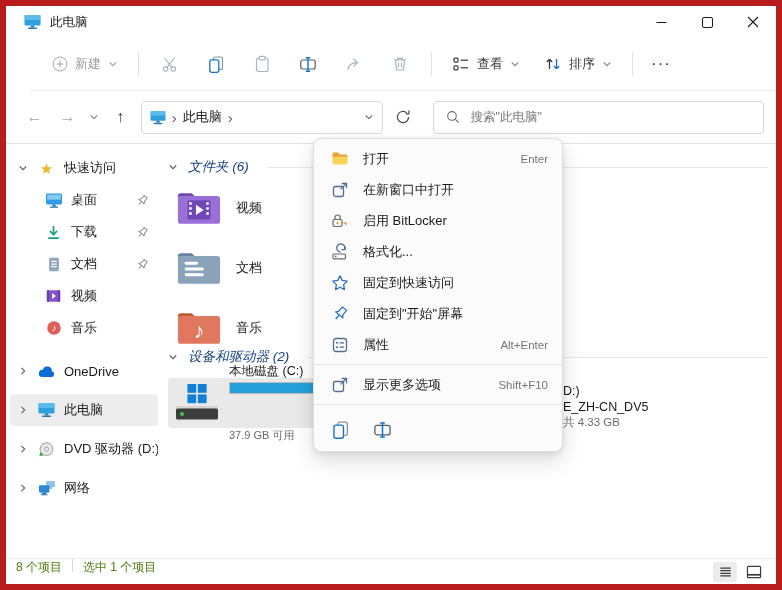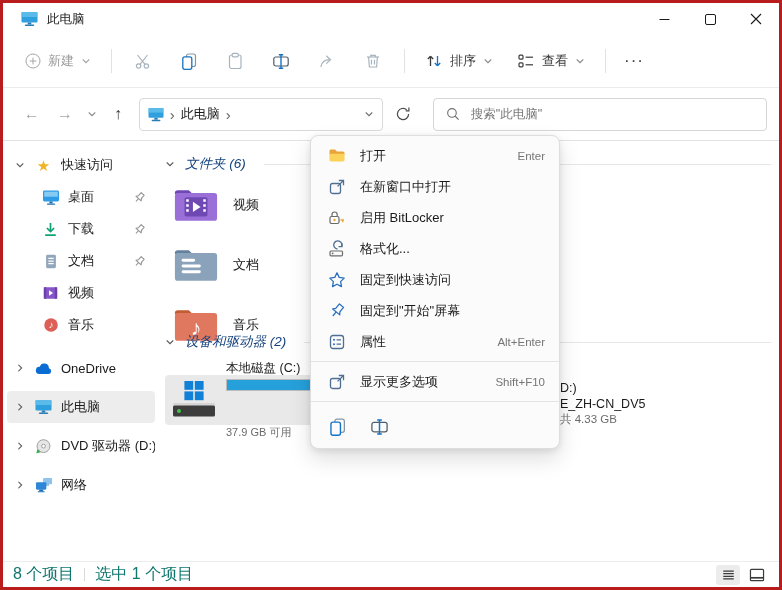--- a/index.html
+++ b/index.html
@@ -1,31 +1,31 @@
 <!DOCTYPE html>
 <html><head>
 <meta charset="utf-8">
 <style>
   html,body{margin:0;padding:0;}
   body{
     width:782px;height:590px;position:relative;overflow:hidden;
     font-family:"Liberation Sans","DejaVu Sans",sans-serif;
     background:#ffffff;color:#1a1a1a;
   }
-  .window{position:absolute;inset:0;border:3px solid #b91c1c;box-sizing:border-box;background:#fff;}
+  .window{position:absolute;inset:0;border:6px solid #b91c1c;box-sizing:border-box;background:#fff;}
   svg{display:block;}
 
   
   .titlebar{height:32px;display:flex;align-items:center;padding-left:18px;}
   .titlebar .app-title{font-size:12.5px;margin-left:9px;}
   .win-controls{margin-left:auto;display:flex;height:32px;}
   .ctl{width:46px;height:32px;display:flex;align-items:center;justify-content:center;}
 
   
-  .toolbar{height:52px;display:flex;align-items:center;padding:0 10px;border-bottom:1px solid #ececec;}
+  .toolbar{height:52px;display:flex;align-items:center;padding:0 10px;border-bottom:1px solid #ececec;margin-left:24px;}
   .tb-new{display:flex;align-items:center;gap:7px;padding:0 12px;height:36px;color:#9a9a9a;font-size:13px;}
   .tb-sep{width:1px;height:24px;background:#e2e2e2;margin:0 8px;}
   .tb-btn{width:46px;height:36px;display:flex;align-items:center;justify-content:center;border-radius:4px;}
   .tb-labelbtn{display:flex;align-items:center;gap:7px;padding:0 12px;height:36px;font-size:13px;color:#3b3b3b;}
   .tb-more{font-size:17px;letter-spacing:1px;color:#3b3b3b;width:40px;height:36px;display:flex;align-items:center;justify-content:center;}
 
   
   .addressrow{height:52px;display:flex;align-items:center;padding:0 12px;border-bottom:1px solid #e3e3e3;}
   .nav-btn{width:34px;height:32px;display:flex;align-items:center;justify-content:center;font-size:16px;}
   .nav-back,.nav-fwd{color:#a6a6a6;}
@@ -75,21 +75,21 @@
   }
   .m-item{height:31px;display:flex;align-items:center;gap:13px;padding:0 14px 0 16px;font-size:13px;}
   .m-icon{width:20px;flex:none;display:flex;justify-content:center;}
   .m-label{flex:1;white-space:nowrap;}
   .m-short{color:#757575;font-size:11.5px;padding-left:10px;}
   .m-sep{height:1px;background:#e4e4e4;margin:4px 0;}
   .m-footer{height:40px;display:flex;align-items:center;gap:10px;padding:0 10px;}
   .m-footbtn{width:32px;height:30px;display:flex;align-items:center;justify-content:center;border-radius:4px;}
 
   
-  .statusbar{position:absolute;left:0;right:0;bottom:0;height:26px;border-top:1px solid #ededed;display:flex;align-items:center;padding:0 10px;font-size:16px;color:#0f766e;box-sizing:border-box;}
+  .statusbar{position:absolute;left:0;right:0;bottom:0;height:26px;border-top:1px solid #ededed;display:flex;padding:0 10px;font-size:12px;color:#4d7c0f;box-sizing:border-box;}
   .sb-sep{width:1px;height:13px;background:#d8d8d8;margin:0 10px;}
   .sb-icons{margin-left:auto;display:flex;gap:5px;align-items:center;}
   .sb-iconbtn{width:24px;height:20px;display:flex;align-items:center;justify-content:center;border-radius:3px;}
   .sb-iconbtn.active{background:#ececec;}
 </style>
 </head>
 <body>
 
 <div class="window">
 
@@ -168,36 +168,36 @@
       <svg width="18" height="18" viewBox="0 0 18 18">
           <path d="M3 5h12" stroke="#a8b4be" stroke-width="1.2"></path>
           <path d="M6.7 5V3.4h4.6V5" fill="none" stroke="#a8b4be" stroke-width="1.2"></path>
           <path d="M4.6 5l.8 10h7.2l.8-10" fill="none" stroke="#a8b4be" stroke-width="1.2"></path>
           <path d="M7.5 7.8v4.6M10.5 7.8v4.6" stroke="#a8b4be" stroke-width="1.2"></path>
         </svg>
     </div>
     <div class="tb-sep"></div>
     <div class="tb-labelbtn">
       <svg width="18" height="18" viewBox="0 0 18 18">
-          <path d="M5.5 14V4.2M5.5 4.2L2.8 7M5.5 4.2L8.2 7" fill="none" stroke="#3b3b3b" stroke-width="1.3"></path>
-          <path d="M12.5 4v9.8M12.5 13.8L9.8 11M12.5 13.8l2.7-2.8" fill="none" stroke="#1473c5" stroke-width="1.3"></path>
-        </svg>
-      <span>排序</span>
-      <svg width="10" height="10" viewBox="0 0 12 12">
-          <path d="M2.5 4.5L6 8l3.5-3.5" fill="none" stroke="#8a8a8a" stroke-width="1.3" stroke-linecap="round"></path>
-        </svg>
-    </div>
-    <div class="tb-labelbtn">
-      <svg width="18" height="18" viewBox="0 0 18 18">
           <rect x="2" y="3.2" width="4" height="4" rx="1" fill="none" stroke="#3b3b3b" stroke-width="1.2"></rect>
           <path d="M8.6 5.2H16" stroke="#3b3b3b" stroke-width="1.2"></path>
           <rect x="2" y="10.8" width="4" height="4" rx="1" fill="none" stroke="#3b3b3b" stroke-width="1.2"></rect>
           <path d="M8.6 12.8H16" stroke="#3b3b3b" stroke-width="1.2"></path>
         </svg>
       <span>查看</span>
+      <svg width="10" height="10" viewBox="0 0 12 12">
+          <path d="M2.5 4.5L6 8l3.5-3.5" fill="none" stroke="#8a8a8a" stroke-width="1.3" stroke-linecap="round"></path>
+        </svg>
+    </div>
+    <div class="tb-labelbtn">
+      <svg width="18" height="18" viewBox="0 0 18 18">
+          <path d="M5.5 14V4.2M5.5 4.2L2.8 7M5.5 4.2L8.2 7" fill="none" stroke="#3b3b3b" stroke-width="1.3"></path>
+          <path d="M12.5 4v9.8M12.5 13.8L9.8 11M12.5 13.8l2.7-2.8" fill="none" stroke="#1473c5" stroke-width="1.3"></path>
+        </svg>
+      <span>排序</span>
       <svg width="10" height="10" viewBox="0 0 12 12">
           <path d="M2.5 4.5L6 8l3.5-3.5" fill="none" stroke="#8a8a8a" stroke-width="1.3" stroke-linecap="round"></path>
         </svg>
     </div>
     <div class="tb-sep"></div>
     <div class="tb-more">
       <span>···</span>
     </div>
   </div>
 
@@ -436,21 +436,21 @@
 
     <div class="tile" style="top:160px;">
       <svg width="46" height="39" viewBox="0 0 48 40">
         <path d="M2 7a3 3 0 0 1 3-3h11.5l4 4H2z" fill="#c25c33"></path>
         <rect x="2" y="7" width="44" height="29" rx="3" fill="#e0785f"></rect>
         <text x="24" y="30" text-anchor="middle" font-size="22" fill="#ffffff">♪</text>
       </svg>
       <span>音乐</span>
     </div>
 
-    <div class="group-header" style="top:190px;align-items:center;">
+    <div class="group-header" style="top:202px;align-items:center;">
       <svg width="10" height="10" viewBox="0 0 12 12">
           <path d="M2.5 4.5L6 8l3.5-3.5" fill="none" stroke="#5a5a5a" stroke-width="1.3" stroke-linecap="round"></path>
         </svg>
       <span>设备和驱动器 (2)</span>
       <span class="group-line"></span>
     </div>
 
     <div class="drive-tile">
       <svg width="44" height="40" viewBox="0 0 44 40">
         <rect x="12.4" y="1" width="8.8" height="8.8" fill="#1180d7"></rect>

